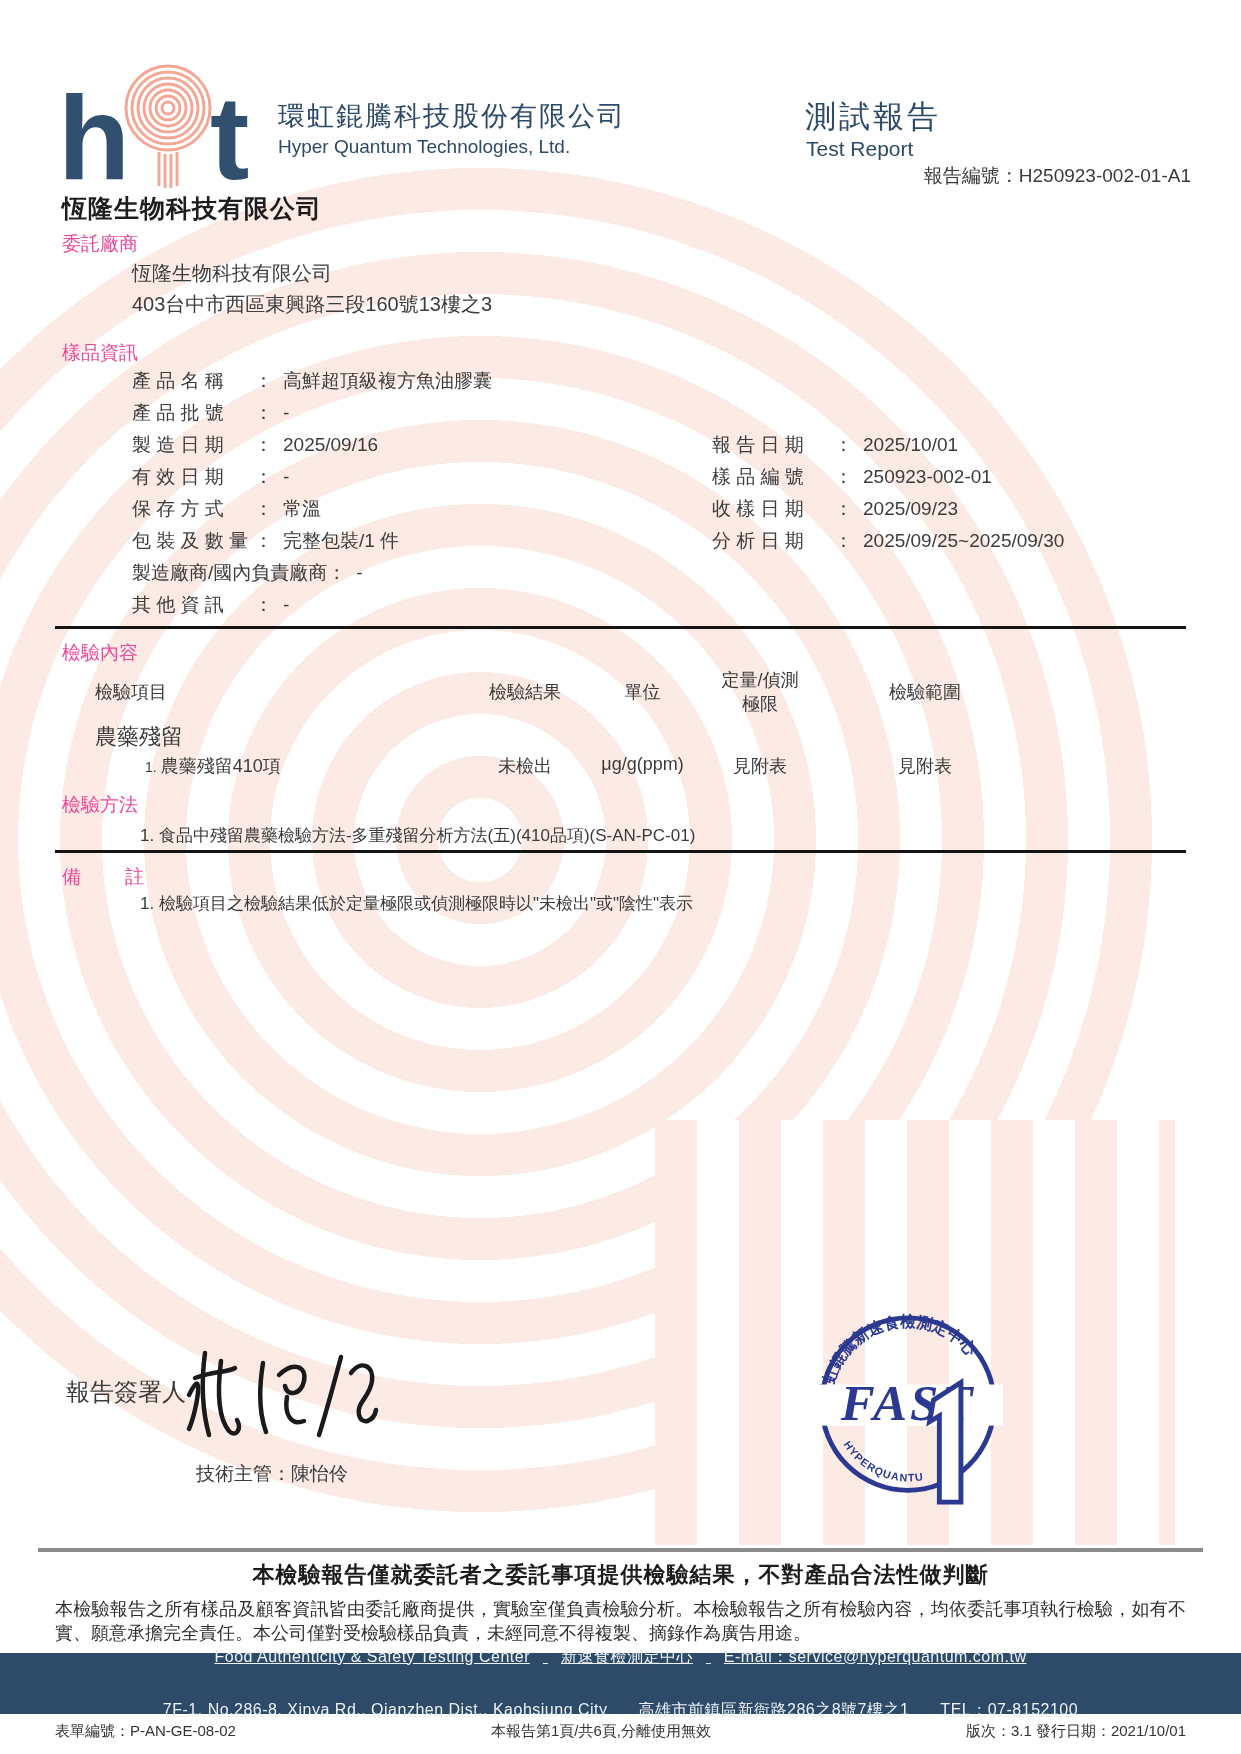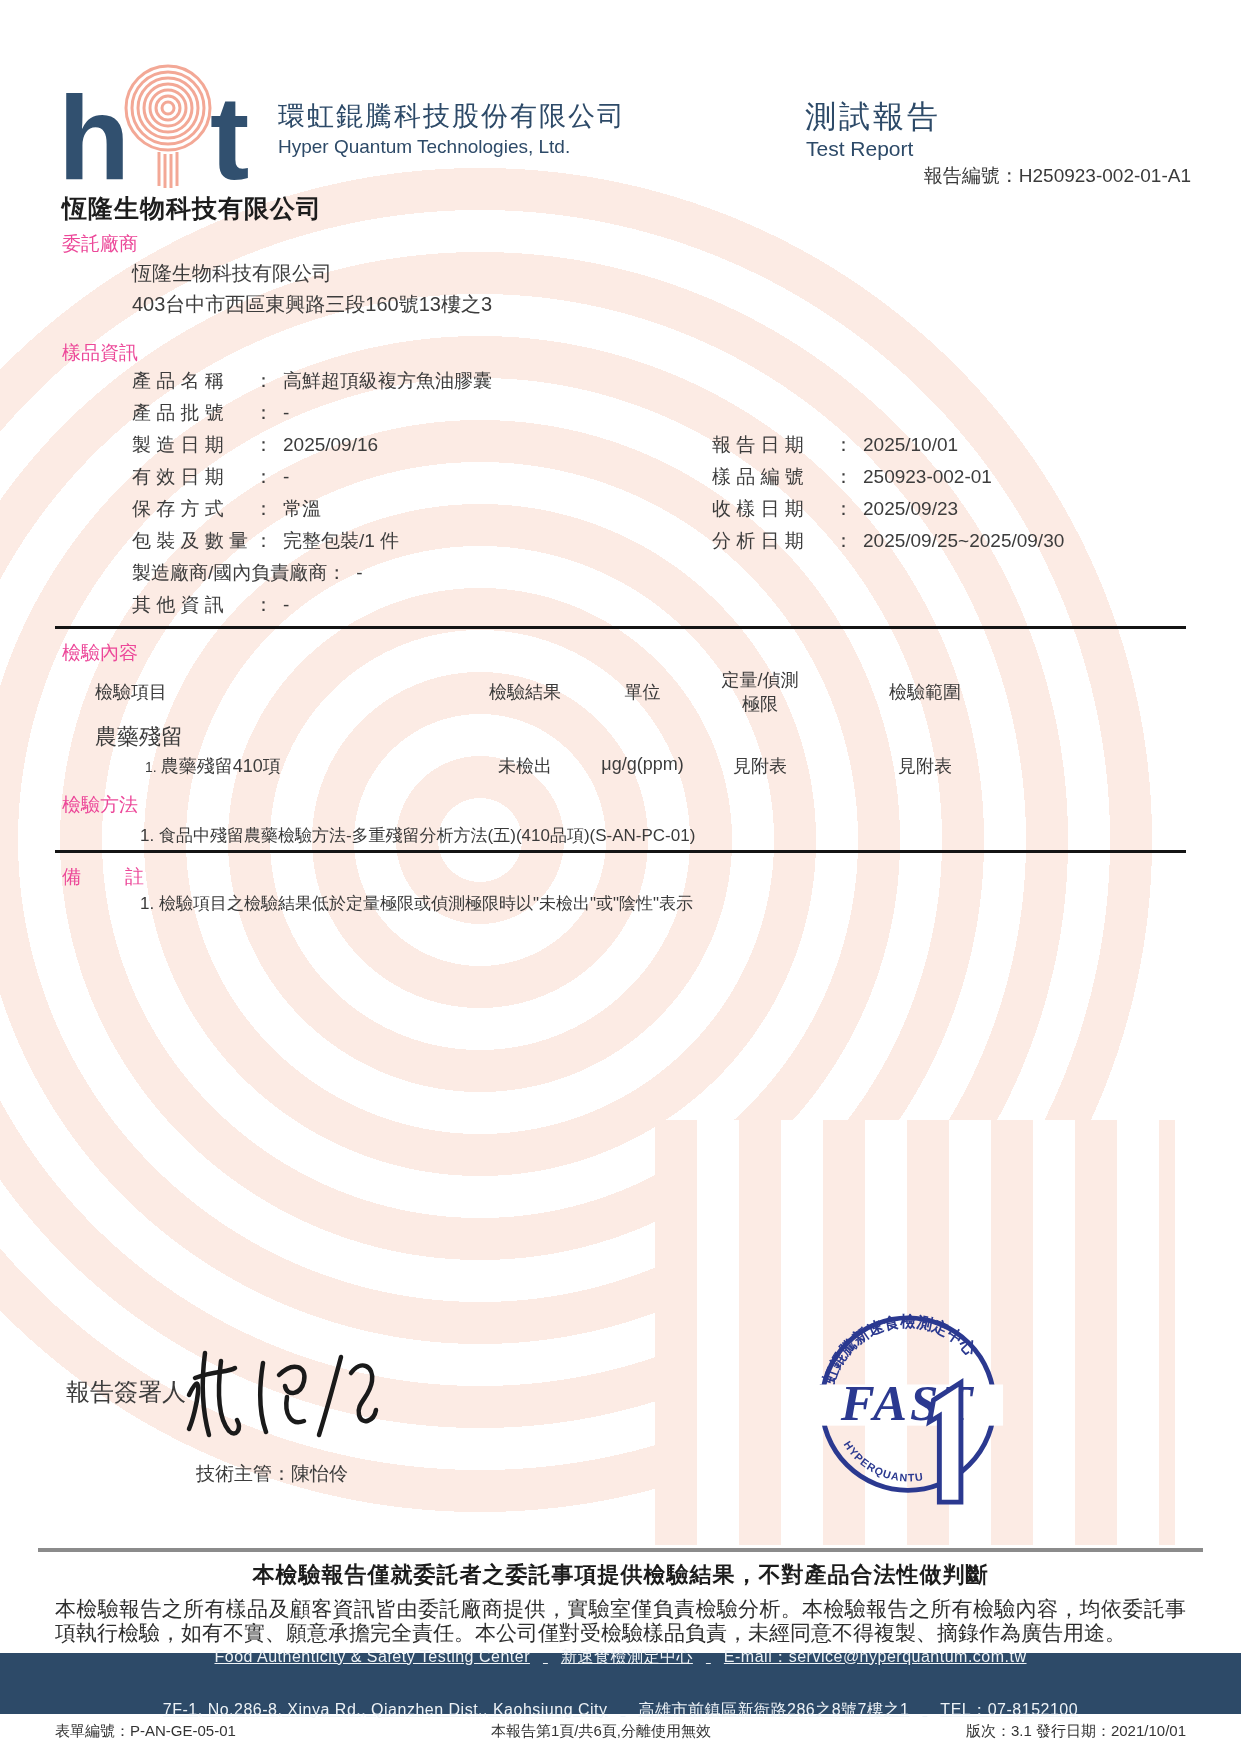--- a/index.html
+++ b/index.html
@@ -64,21 +64,21 @@
   .notes-label{left:62px;top:864px;width:82px;text-align:justify;text-align-last:justify;}
   .note-item{top:892px;}
   
   .sig-label{left:66px;top:1376px;font-size:24px;}
   .sig-svg{left:175px;top:1333px;}
   .sig-title{left:196px;top:1461px;font-size:19px;}
   
   .stamp{left:810px;top:1306px;}
   
   .headline{left:0;top:1560px;width:1241px;text-align:center;font-size:22px;font-weight:bold;color:#1c1c1c;letter-spacing:1px;}
-  .disc-body{left:55px;top:1597px;width:1131px;font-size:21px;line-height:24px;color:#2e2e2e;text-align:justify;}
+  .disc-body{left:55px;top:1597px;width:1131px;font-size:18px;line-height:24px;color:#2e2e2e;text-align:justify;}
   .footbar{left:0;top:1653px;width:1241px;height:61px;background:#2d4a68;color:#eef3f7;
     display:flex;flex-direction:column;justify-content:center;align-items:center;font-size:16px;letter-spacing:.5px;}
   .footbar .line{margin:16px 0;text-align:center;text-decoration:underline;}
   .footbar .seg{margin:0 13px;}
   .bottom-row{left:55px;top:1722px;width:1131px;display:flex;justify-content:space-between;font-size:15px;color:#333;}
 </style>
 </head>
 <body>
 
 <div class="page">
@@ -210,19 +210,19 @@
         <span class="seg">E-mail：service@hyperquantum.com.tw</span>
       </div>
       <div class="line">
         <span class="seg">7F-1, No.286-8, Xinya Rd., Qianzhen Dist., Kaohsiung City</span>
         <span class="seg">高雄市前鎮區新衙路286之8號7樓之1</span>
         <span class="seg">TEL：07-8152100</span>
       </div>
     </div>
 
     <div class="abs bottom-row">
-      <span>表單編號：P-AN-GE-05-01</span>
+      <span>表單編號：P-AN-GE-08-02</span>
       <span>本報告第1頁/共6頁,分離使用無效</span>
       <span>版次：3.1 發行日期：2021/10/01</span>
     </div>
 
   </div>
 </div>
 
 </body></html>

